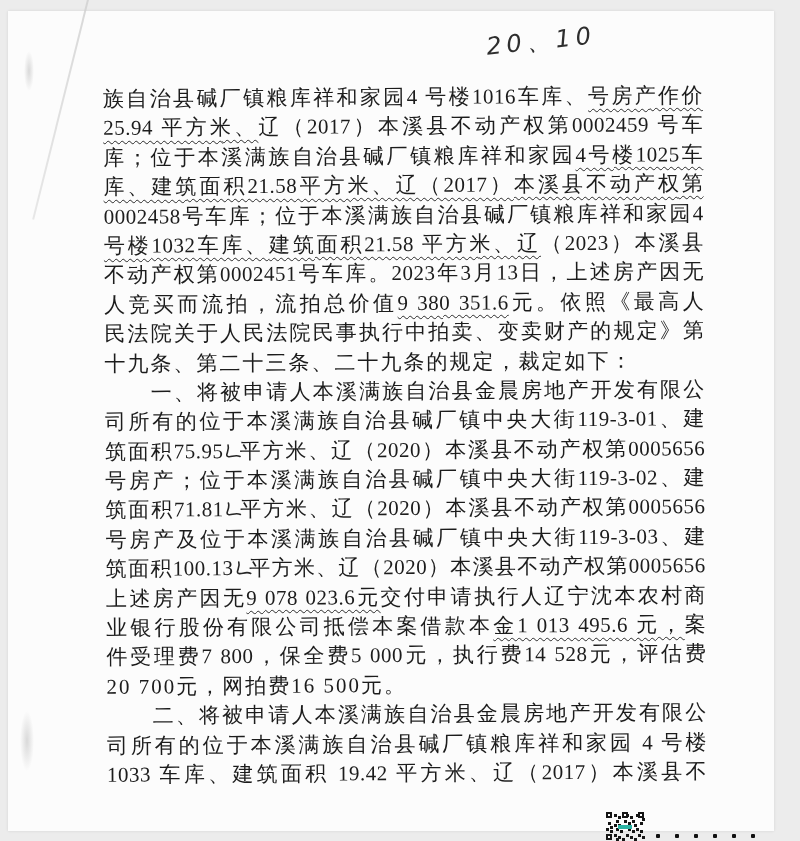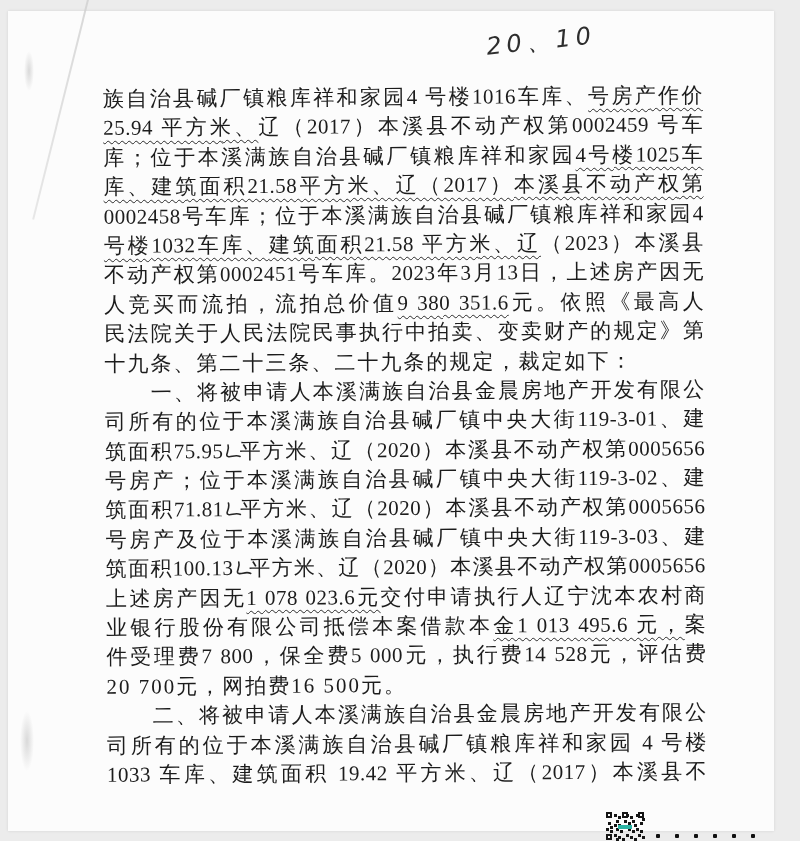--- a/index.html
+++ b/index.html
@@ -83,21 +83,21 @@
             <path d="M7,1 C9,7 3,11 7,12.5 C10,13.5 14,10 19,12.5" fill="none" stroke="#262626" stroke-width="1.6" stroke-linecap="round"></path>
           </svg></span><span class="">平方米、辽（2020）本溪县不动产权第0005656</span></div>
       <div class="line fill"><span class="">号房产；位于本溪满族自治县碱厂镇中央大街119-3-02、建</span></div>
       <div class="line fill"><span class="">筑面积71.81</span><span><svg class="tick" width="20" height="20" viewBox="0 0 20 20">
             <path d="M7,1 C9,7 3,11 7,12.5 C10,13.5 14,10 19,12.5" fill="none" stroke="#262626" stroke-width="1.6" stroke-linecap="round"></path>
           </svg></span><span class="">平方米、辽（2020）本溪县不动产权第0005656</span></div>
       <div class="line fill"><span class="">号房产及位于本溪满族自治县碱厂镇中央大街119-3-03、建</span></div>
       <div class="line fill"><span class="">筑面积100.13</span><span><svg class="tick" width="20" height="20" viewBox="0 0 20 20">
             <path d="M7,1 C9,7 3,11 7,12.5 C10,13.5 14,10 19,12.5" fill="none" stroke="#262626" stroke-width="1.6" stroke-linecap="round"></path>
           </svg></span><span class="">平方米、辽（2020）本溪县不动产权第0005656</span></div>
-      <div class="line fill"><span class="">上述房产因无</span><span class="u">1 078 023.6元</span><span class="">交付申请执行人辽宁沈本农村商</span></div>
+      <div class="line fill"><span class="">上述房产因无</span><span class="u">9 078 023.6元</span><span class="">交付申请执行人辽宁沈本农村商</span></div>
       <div class="line fill"><span class="">业银行股份有限公司抵偿本案借款本</span><span class="u">金1 013 495.6 元，</span><span class="">案</span></div>
       <div class="line fill"><span class="">件受理费7 800，保全费5 000元，执行费14 528元，评估费</span></div>
       <div class="line"><span class="">20 700元，网拍费16 500元。</span></div>
       <div class="line fill indent"><span class="">二、将被申请人本溪满族自治县金晨房地产开发有限公</span></div>
       <div class="line fill"><span class="">司所有的位于本溪满族自治县碱厂镇粮库祥和家园 4 号楼</span></div>
       <div class="line fill"><span class="">1033 车库、建筑面积 19.42 平方米、辽（2017）本溪县不</span></div>
     </div>
 
   <div class="footer">
     <svg class="qr" width="40" height="31" viewBox="0 0 20 15" shape-rendering="crispEdges">

